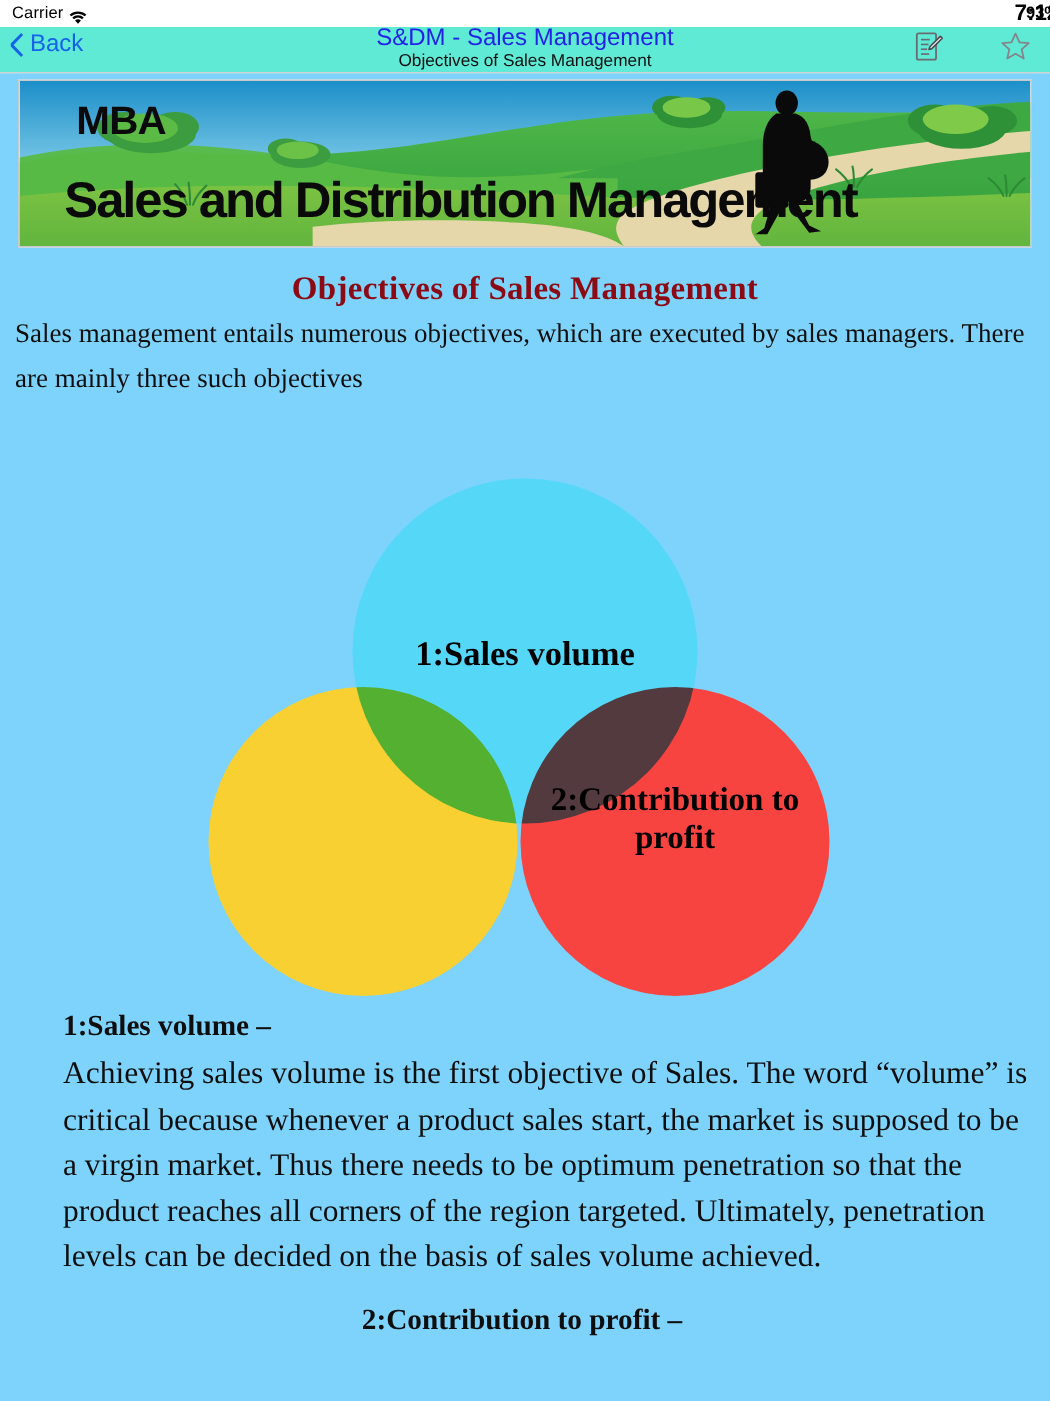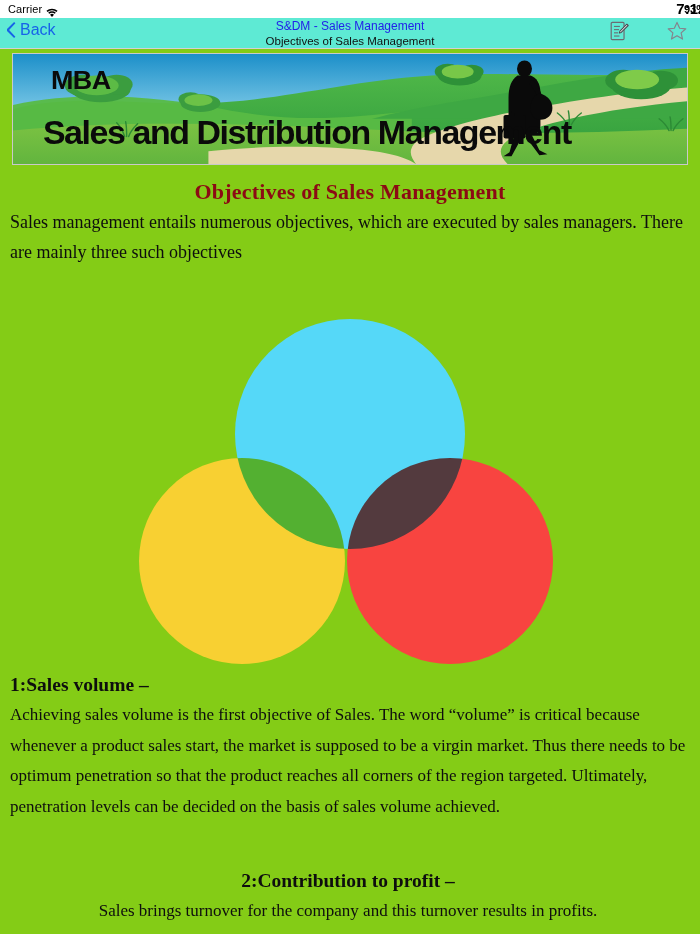--- a/index.html
+++ b/index.html
@@ -108,21 +108,21 @@
     top: 0px;
   }
   .nav-titles {
     position: absolute;
     left: 160px;
     right: 160px;
     top: 0px;
     text-align: center;
   }
   .nav-title {
-    font-size: 12px;
+    font-size: 16px;
     color: #2222E8;
     line-height: 16px;
     font-weight: normal;
   }
   .nav-subtitle {
     font-size: 11.5px;
     color: #101010;
     line-height: 14px;
   }
   .nav-actions {
@@ -140,21 +140,21 @@
     align-items: center;
     justify-content: center;
     cursor: pointer;
   }
 
   
   .content {
     position: relative;
     width: 700px;
     height: 885px;
-    background: #84cc16;
+    background: #7dd3fc;
     overflow: hidden;
   }
 
   
   .banner {
     position: absolute;
     left: 12px;
     top: 4px;
     width: 676px;
     height: 112px;
@@ -252,30 +252,30 @@
   }
 
   
   .body-section {
     position: absolute;
     left: 10px;
     right: 14px;
     font-family: "Liberation Serif", serif;
     color: #0e0e0e;
   }
-  .section-1 { top: 622px; }
+  .section-1 { top: 622px; margin-left: 32px; }
   .section-2 { top: 818px; text-align: center; }
   .section-heading {
     font-weight: bold;
     font-size: 19.5px;
     line-height: 27px;
     margin-bottom: 2px;
   }
   .section-body {
-    font-size: 17px;
+    font-size: 21px;
     line-height: 30.5px;
   }
 </style>
 </head>
 <body>
 
 <div class="status-bar">
   <div class="status-left">
     <span class="carrier-label">Carrier</span>
     <span class="wifi-icon">
@@ -436,26 +436,27 @@
 
   <div class="intro-text">Sales management entails numerous objectives, which are executed by sales managers. There are mainly three such objectives</div>
 
   <div class="venn-wrap">
     <div class="venn">
       <div class="venn-circles">
         <div class="venn-circle venn-c1" style="background:#55D8F8"></div>
         <div class="venn-circle venn-c3" style="background:#F8D032"></div>
         <div class="venn-circle venn-c2" style="background:#F84440"></div>
       </div>
+      <div class="venn-label venn-label-1">1:Sales volume</div>
+      <div class="venn-label venn-label-2">2:Contribution to profit</div>
     </div>
   </div>
 
   <div class="body-section section-1">
     <div class="section-heading">1:Sales volume –</div>
     <div class="section-body">Achieving sales volume is the first objective of Sales. The word “volume” is critical because whenever a product sales start, the market is supposed to be a virgin market. Thus there needs to be optimum penetration so that the product reaches all corners of the region targeted. Ultimately, penetration levels can be decided on the basis of sales volume achieved.</div>
   </div>
 
   <div class="body-section section-2">
     <div class="section-heading">2:Contribution to profit –</div>
-    <div class="section-body">Sales brings turnover for the company and this turnover results in profits.</div>
   </div>
 
 </div>
 
 </body></html>

